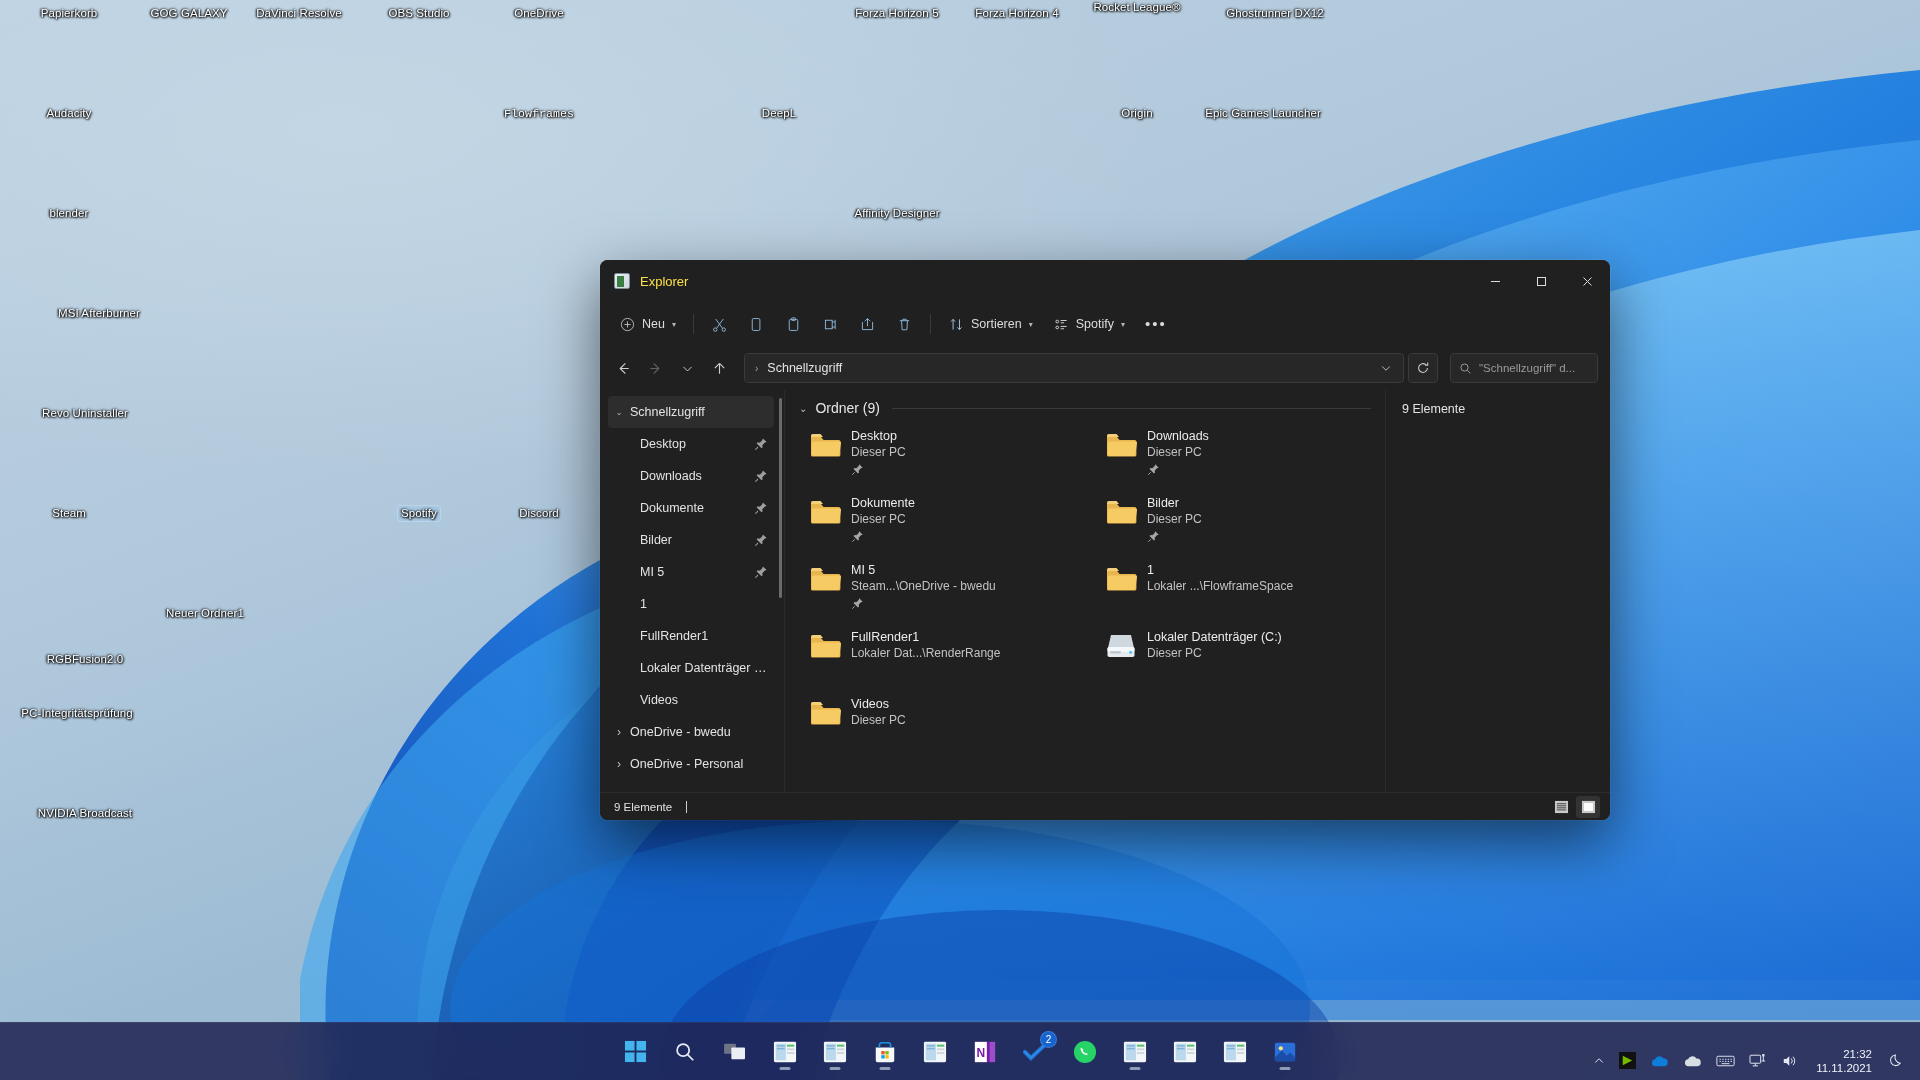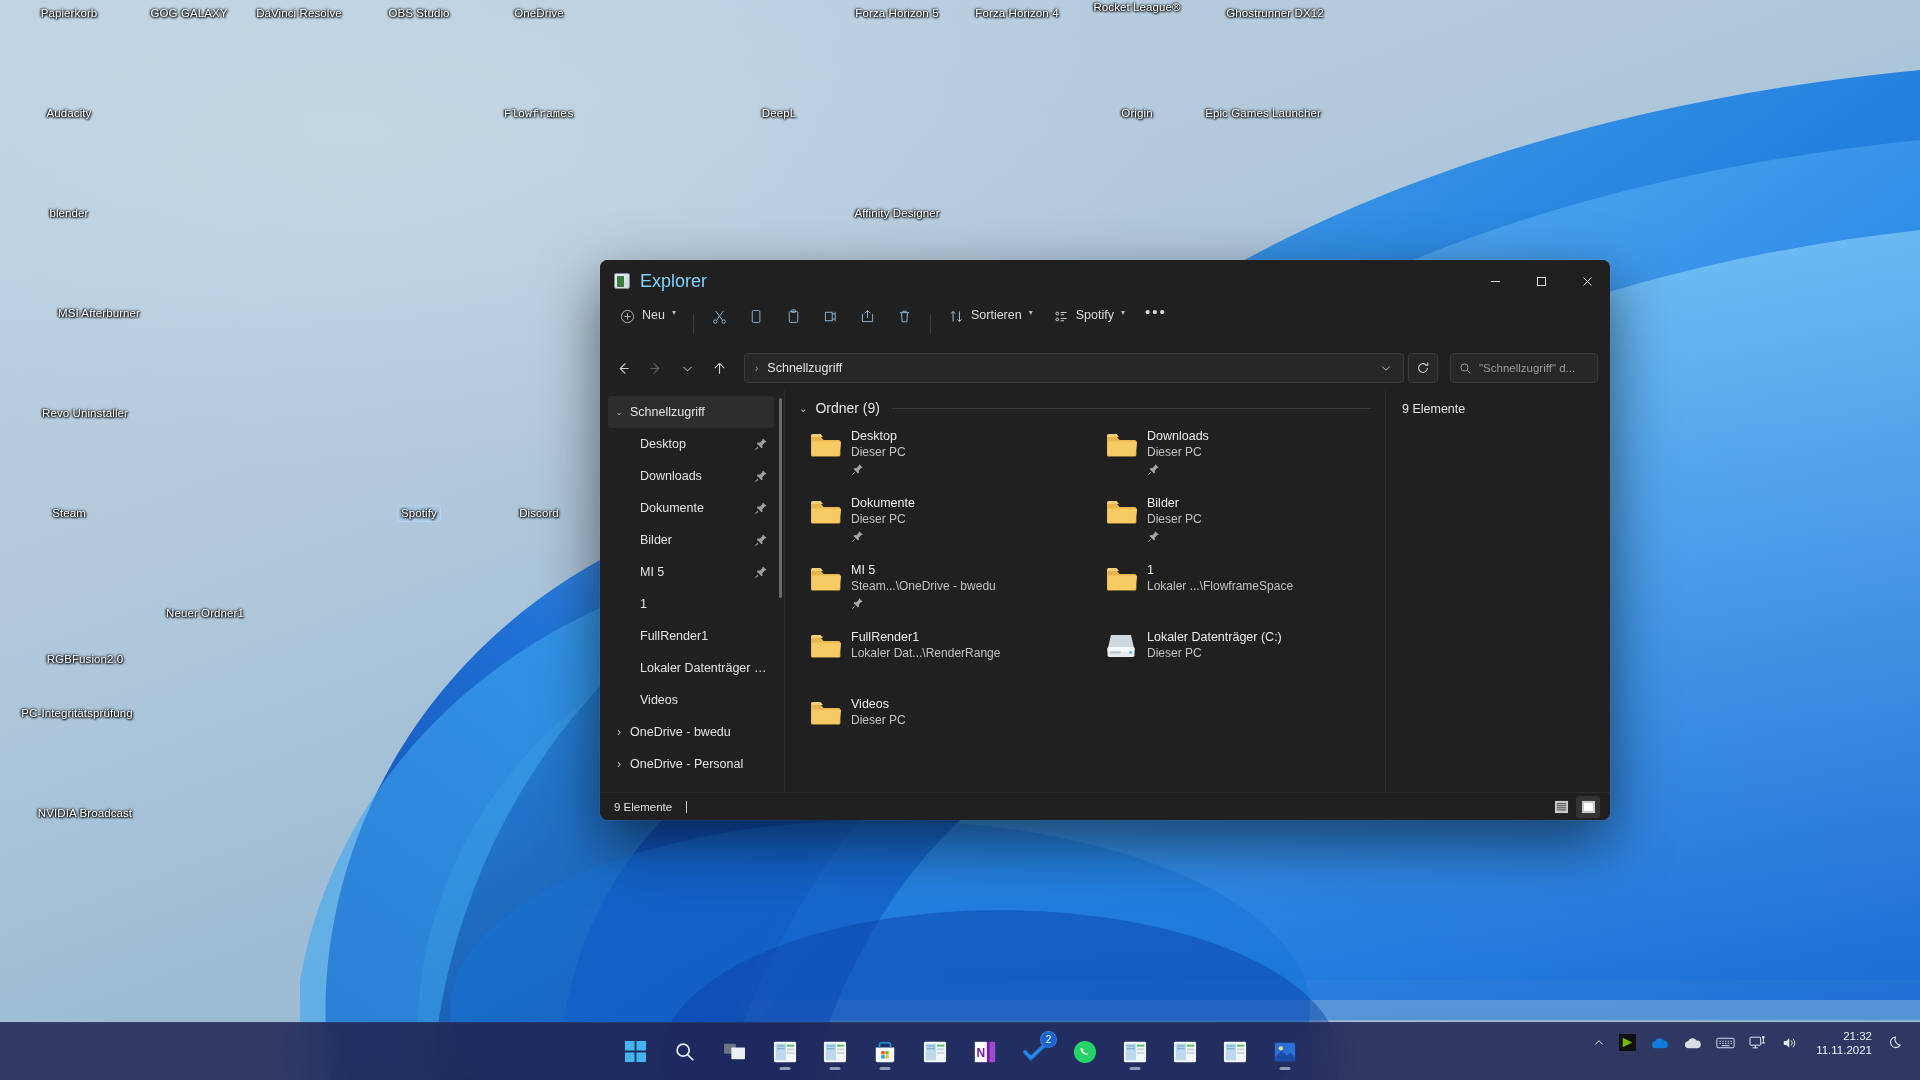--- a/index.html
+++ b/index.html
@@ -66,37 +66,37 @@
     width:16px;height:16px;margin-right:10px;
     background:linear-gradient(135deg,#e8edf2 0%,#cfd8e0 100%);
     border:1px solid #7d8b97;
     border-radius:2px;
     position:relative;
   }
   #titlebar .app-ico:after{
     content:""; position:absolute; left:2px; top:2px;
     width:7px;height:11px;background:#3c7d46;
   }
-  #titlebar .t{ font-size:18px; color:#7dd3fc; }
+  #titlebar .t{ font-size:13px; color:#fde047; }
   .wc-group{ position:absolute; right:0; top:0; height:42px; display:flex; }
   .wc{
     width:46px;height:42px;display:flex;align-items:center;justify-content:center;
     color:#dcdcdc; font-size:12px; cursor:default;
   }
   .wc svg{ display:block; }
 
   
   #toolbar{
     height:44px;min-height:44px;
     display:flex; align-items:center;
     padding:0 10px; gap:2px;
     background:#202020;
   }
   .tb-btn{
-    height:32px; display:flex; align-items:flex-start; gap:6px;
+    height:32px; display:flex; align-items:center; gap:6px;
     padding:0 9px; border-radius:4px; cursor:default;
     color:#dcdcdc; font-size:12.5px; white-space:nowrap;
   }
   .tb-sep{ width:1px;height:20px;background:#3a3a3a;margin:0 6px; }
   .chev{ font-size:8px; color:#b4b4b4; margin-left:1px; }
   .tb-ico{ width:17px;height:17px;display:block; }
 
   
   #addrrow{
     height:44px;min-height:44px;
@@ -235,21 +235,21 @@
     width:11px;height:3px;border-radius:2px;background:#8f9ab5;
   }
   .tbi .badge{
     position:absolute; top:-1px; right:-2px;
     min-width:17px;height:17px;border-radius:9px;
     background:#1763cf;color:#fff;font-size:10px;
     display:flex;align-items:center;justify-content:center;
     border:1px solid rgba(255,255,255,.15);
   }
   #tb-right{
-    position:absolute;right:0;height:58px;display:flex;align-items:flex-start;
+    position:absolute;right:0;height:58px;display:flex;align-items:flex-end;
     gap:0; padding-right:8px;
   }
   .tray{
     height:40px;padding:0 7px;display:flex;align-items:center;justify-content:center;
     border-radius:4px;cursor:default;color:#e6e9f5;
   }
   #clock{
     display:flex;flex-direction:column;align-items:flex-end;justify-content:center;
     height:40px;padding:0 10px;border-radius:4px;cursor:default;
     color:#f0f2fa;font-size:11.5px;line-height:14px;

